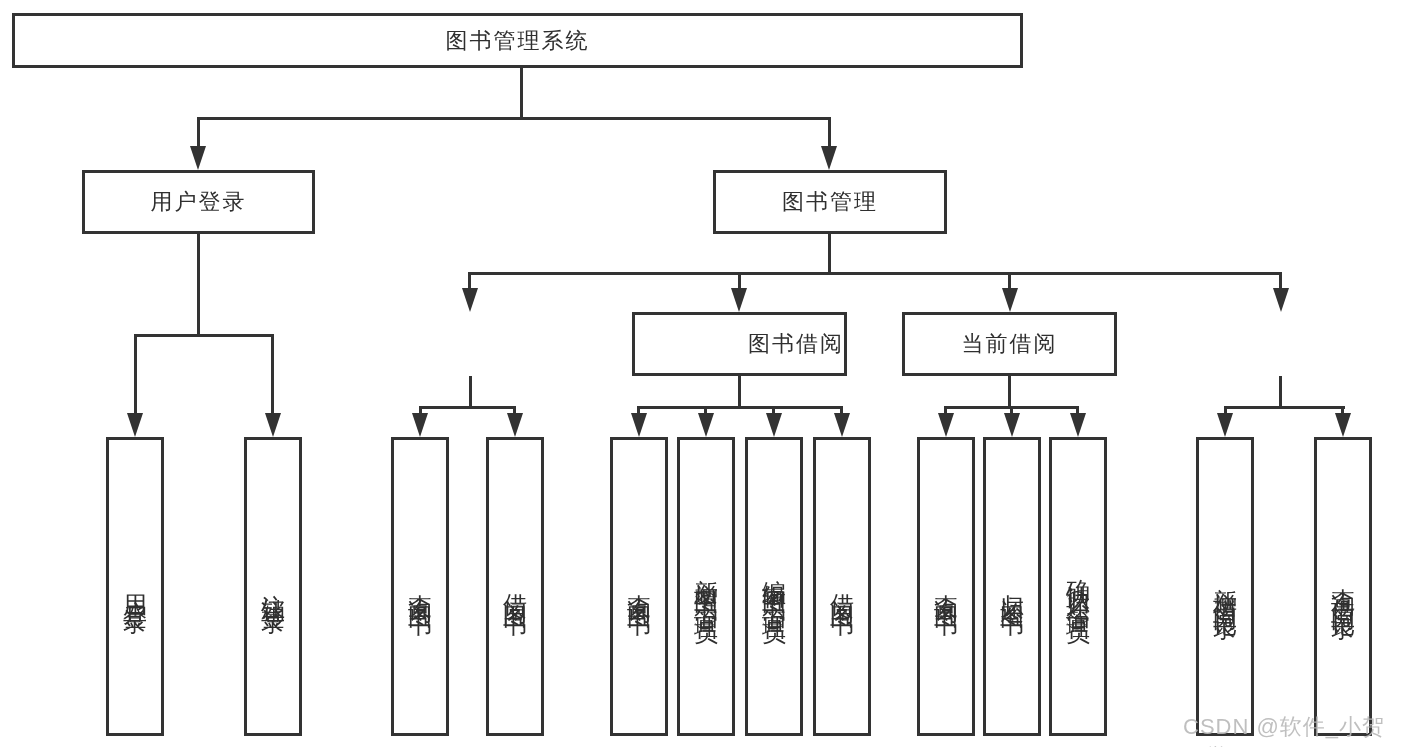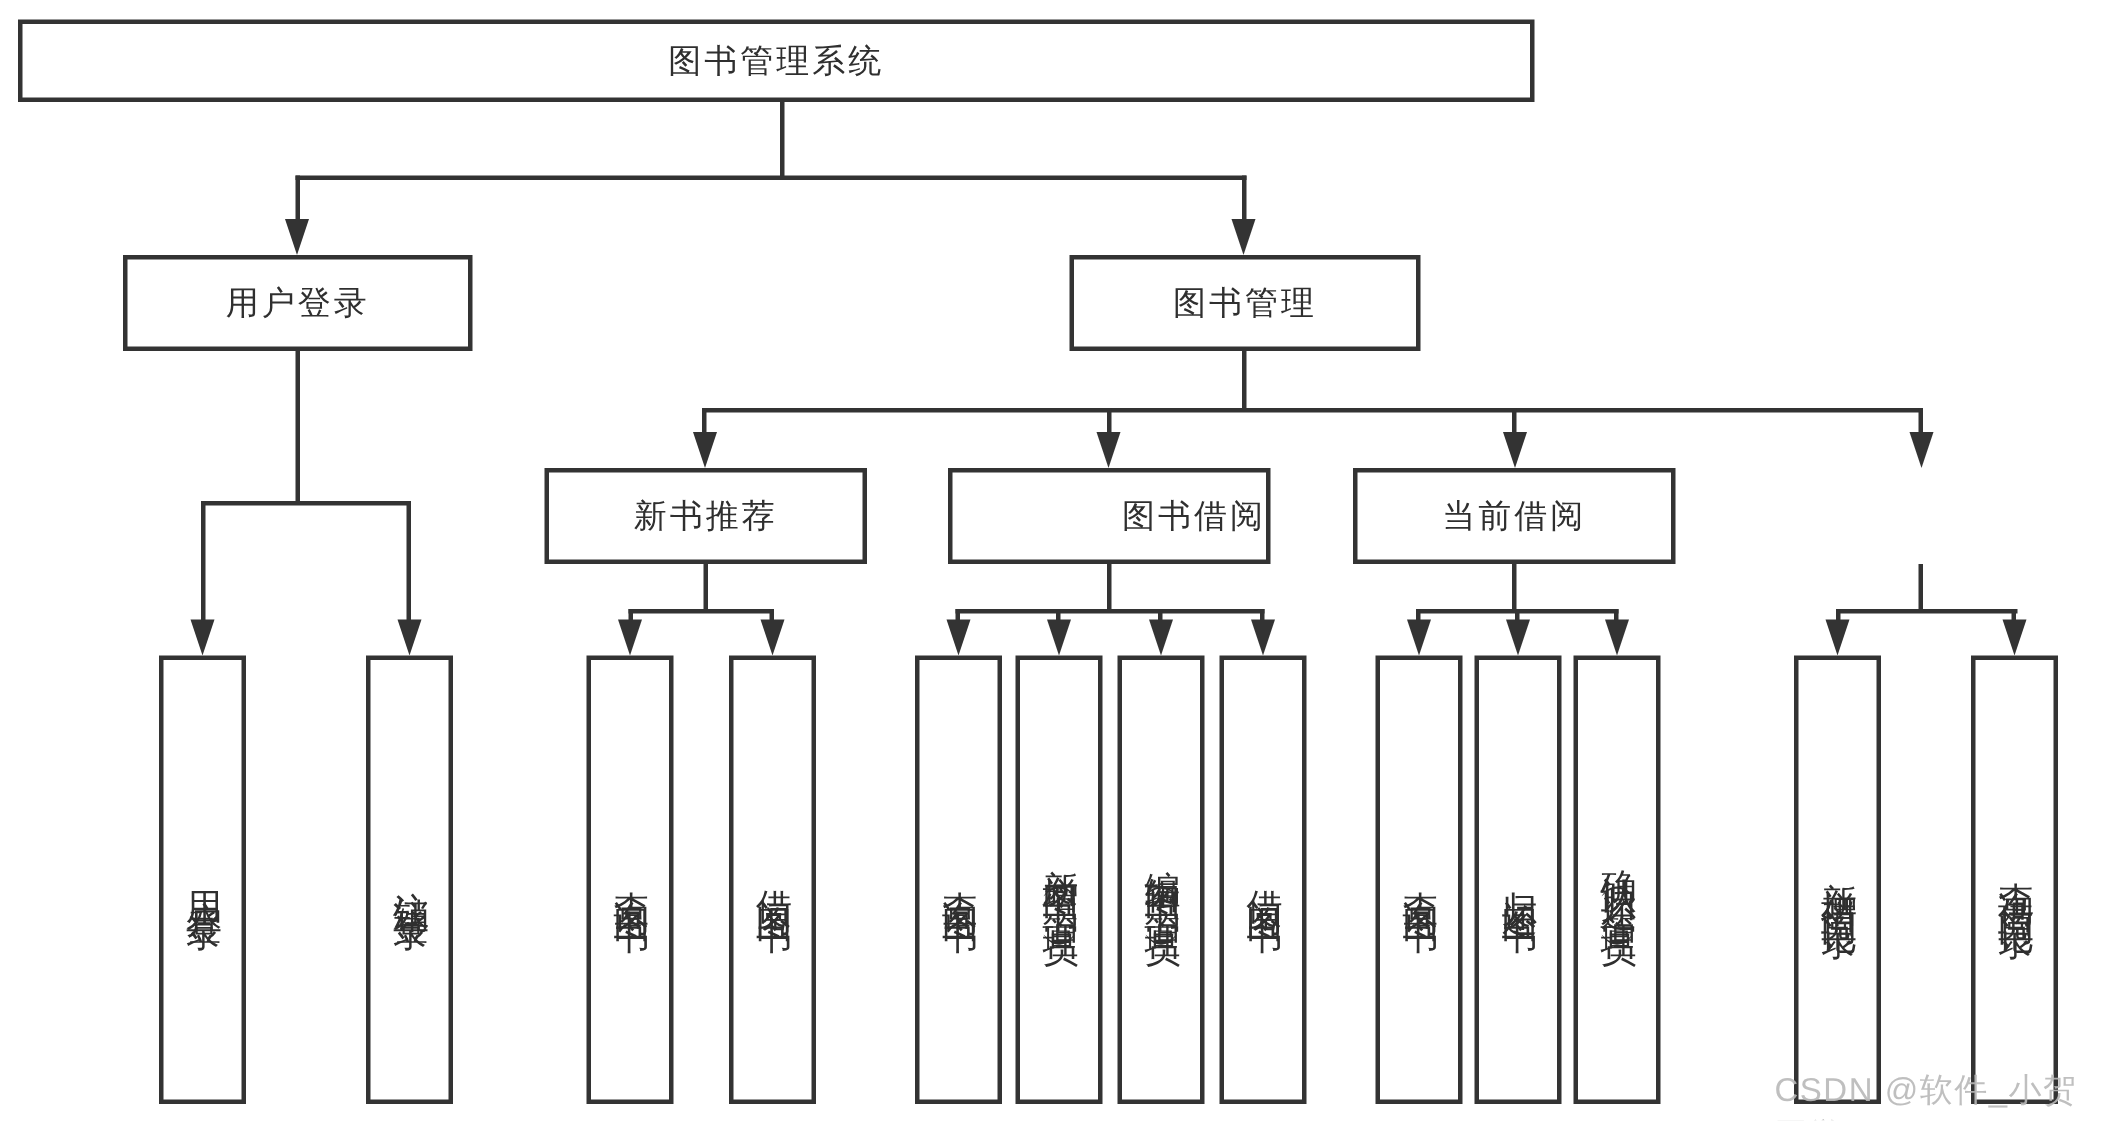--- a/index.html
+++ b/index.html
@@ -97,23 +97,20 @@
     <span>图书管理系统</span>
   </div>
 
   <div class="node" style="left:82px;top:170px;width:233px;height:64px;">
     <span>用户登录</span>
   </div>
   <div class="node" style="left:713px;top:170px;width:234px;height:64px;">
     <span>图书管理</span>
   </div>
 
-  <div class="node" style="left:363px;top:312px;width:215px;height:64px;">
-    <span>新书推荐</span>
-  </div>
   <div class="node" style="left:632px;top:312px;width:215px;height:64px;justify-content:flex-end;">
     <span>图书借阅</span>
   </div>
   <div class="node" style="left:902px;top:312px;width:215px;height:64px;align-items:center;">
     <span>当前借阅</span>
   </div>
 
   <div class="leaf" style="left:106px;top:437px;width:58px;height:299px;">
     <span>用户登录</span>
   </div>

